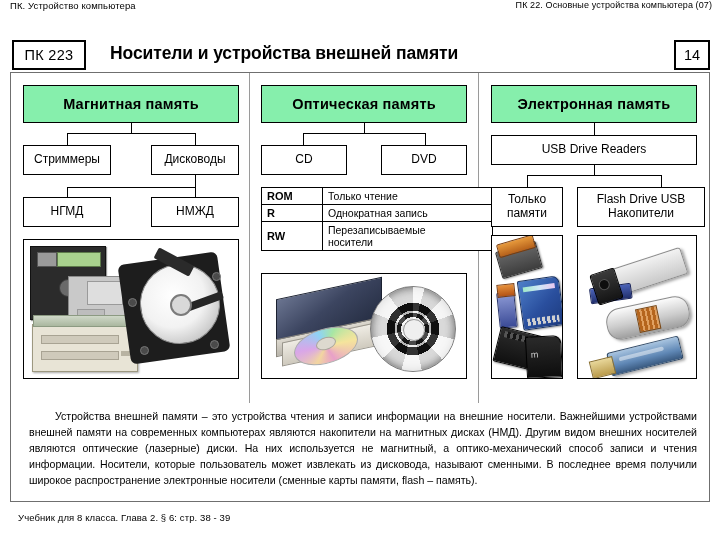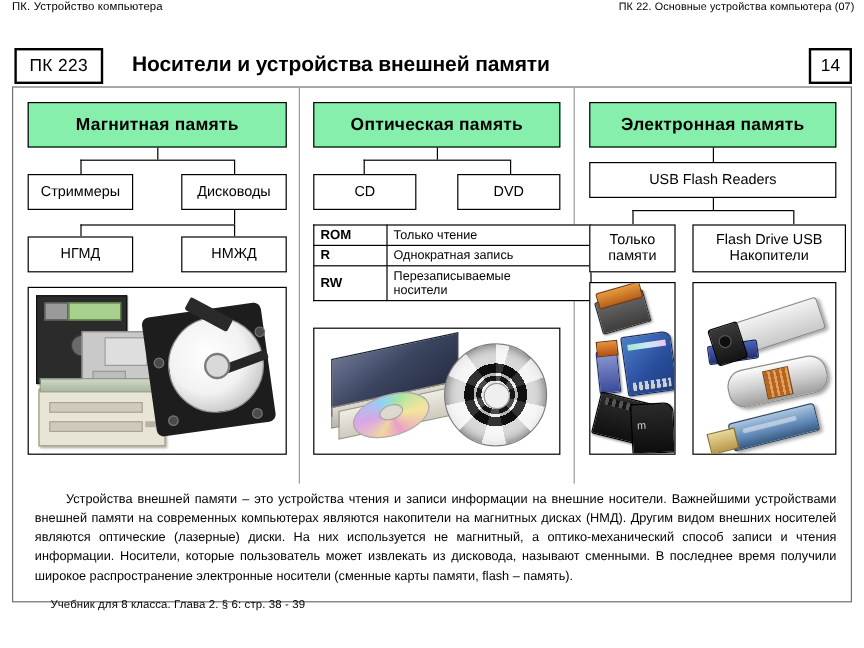--- a/index.html
+++ b/index.html
@@ -102,22 +102,22 @@
 
   
   .para{
     position:absolute;left:18px;top:336px;width:668px;
     font-size:10.6px;line-height:1.5;text-align:justify;
     text-indent:26px;
   }
 
   
   .footer{
-    position:absolute;left:18px;top:499px;
-    font-size:9.5px;letter-spacing:.1px;white-space:nowrap;margin-left:24px;
+    position:absolute;left:18px;top:512px;
+    font-size:9.5px;letter-spacing:.1px;white-space:nowrap;
   }
 
   
   .art{position:absolute;}
 
   
   .floppy-black{
     width:74px;height:72px;background:#2b2b2b;border:1px solid #111;
     box-shadow:1px 1px 1px rgba(0,0,0,.4);
   }
@@ -451,21 +451,21 @@
         <div class="disc"></div>
         <div class="dischub"></div>
       </div>
       <div class="art cd" style="left:108px;top:12px;"></div>
     </div>
 
     <div class="box hdrbox" style="left:480px;top:12px;width:206px;height:38px;">Электронная память</div>
 
     <div class="vline" style="left:583px;top:50px;height:12px;"></div>
 
-    <div class="box catbox" style="left:480px;top:62px;width:206px;height:30px;">USB Flash Readers</div>
+    <div class="box catbox" style="left:480px;top:62px;width:206px;height:30px;">USB Drive Readers</div>
 
     <div class="vline" style="left:583px;top:92px;height:10px;"></div>
     <div class="hline" style="left:516px;top:102px;width:134px;"></div>
     <div class="vline" style="left:516px;top:102px;height:12px;"></div>
     <div class="vline" style="left:650px;top:102px;height:12px;"></div>
 
     <div class="box leafbox" style="left:480px;top:114px;width:72px;height:40px;flex-direction:column;">
       <span>Только</span>
       <span>памяти</span>
     </div>

